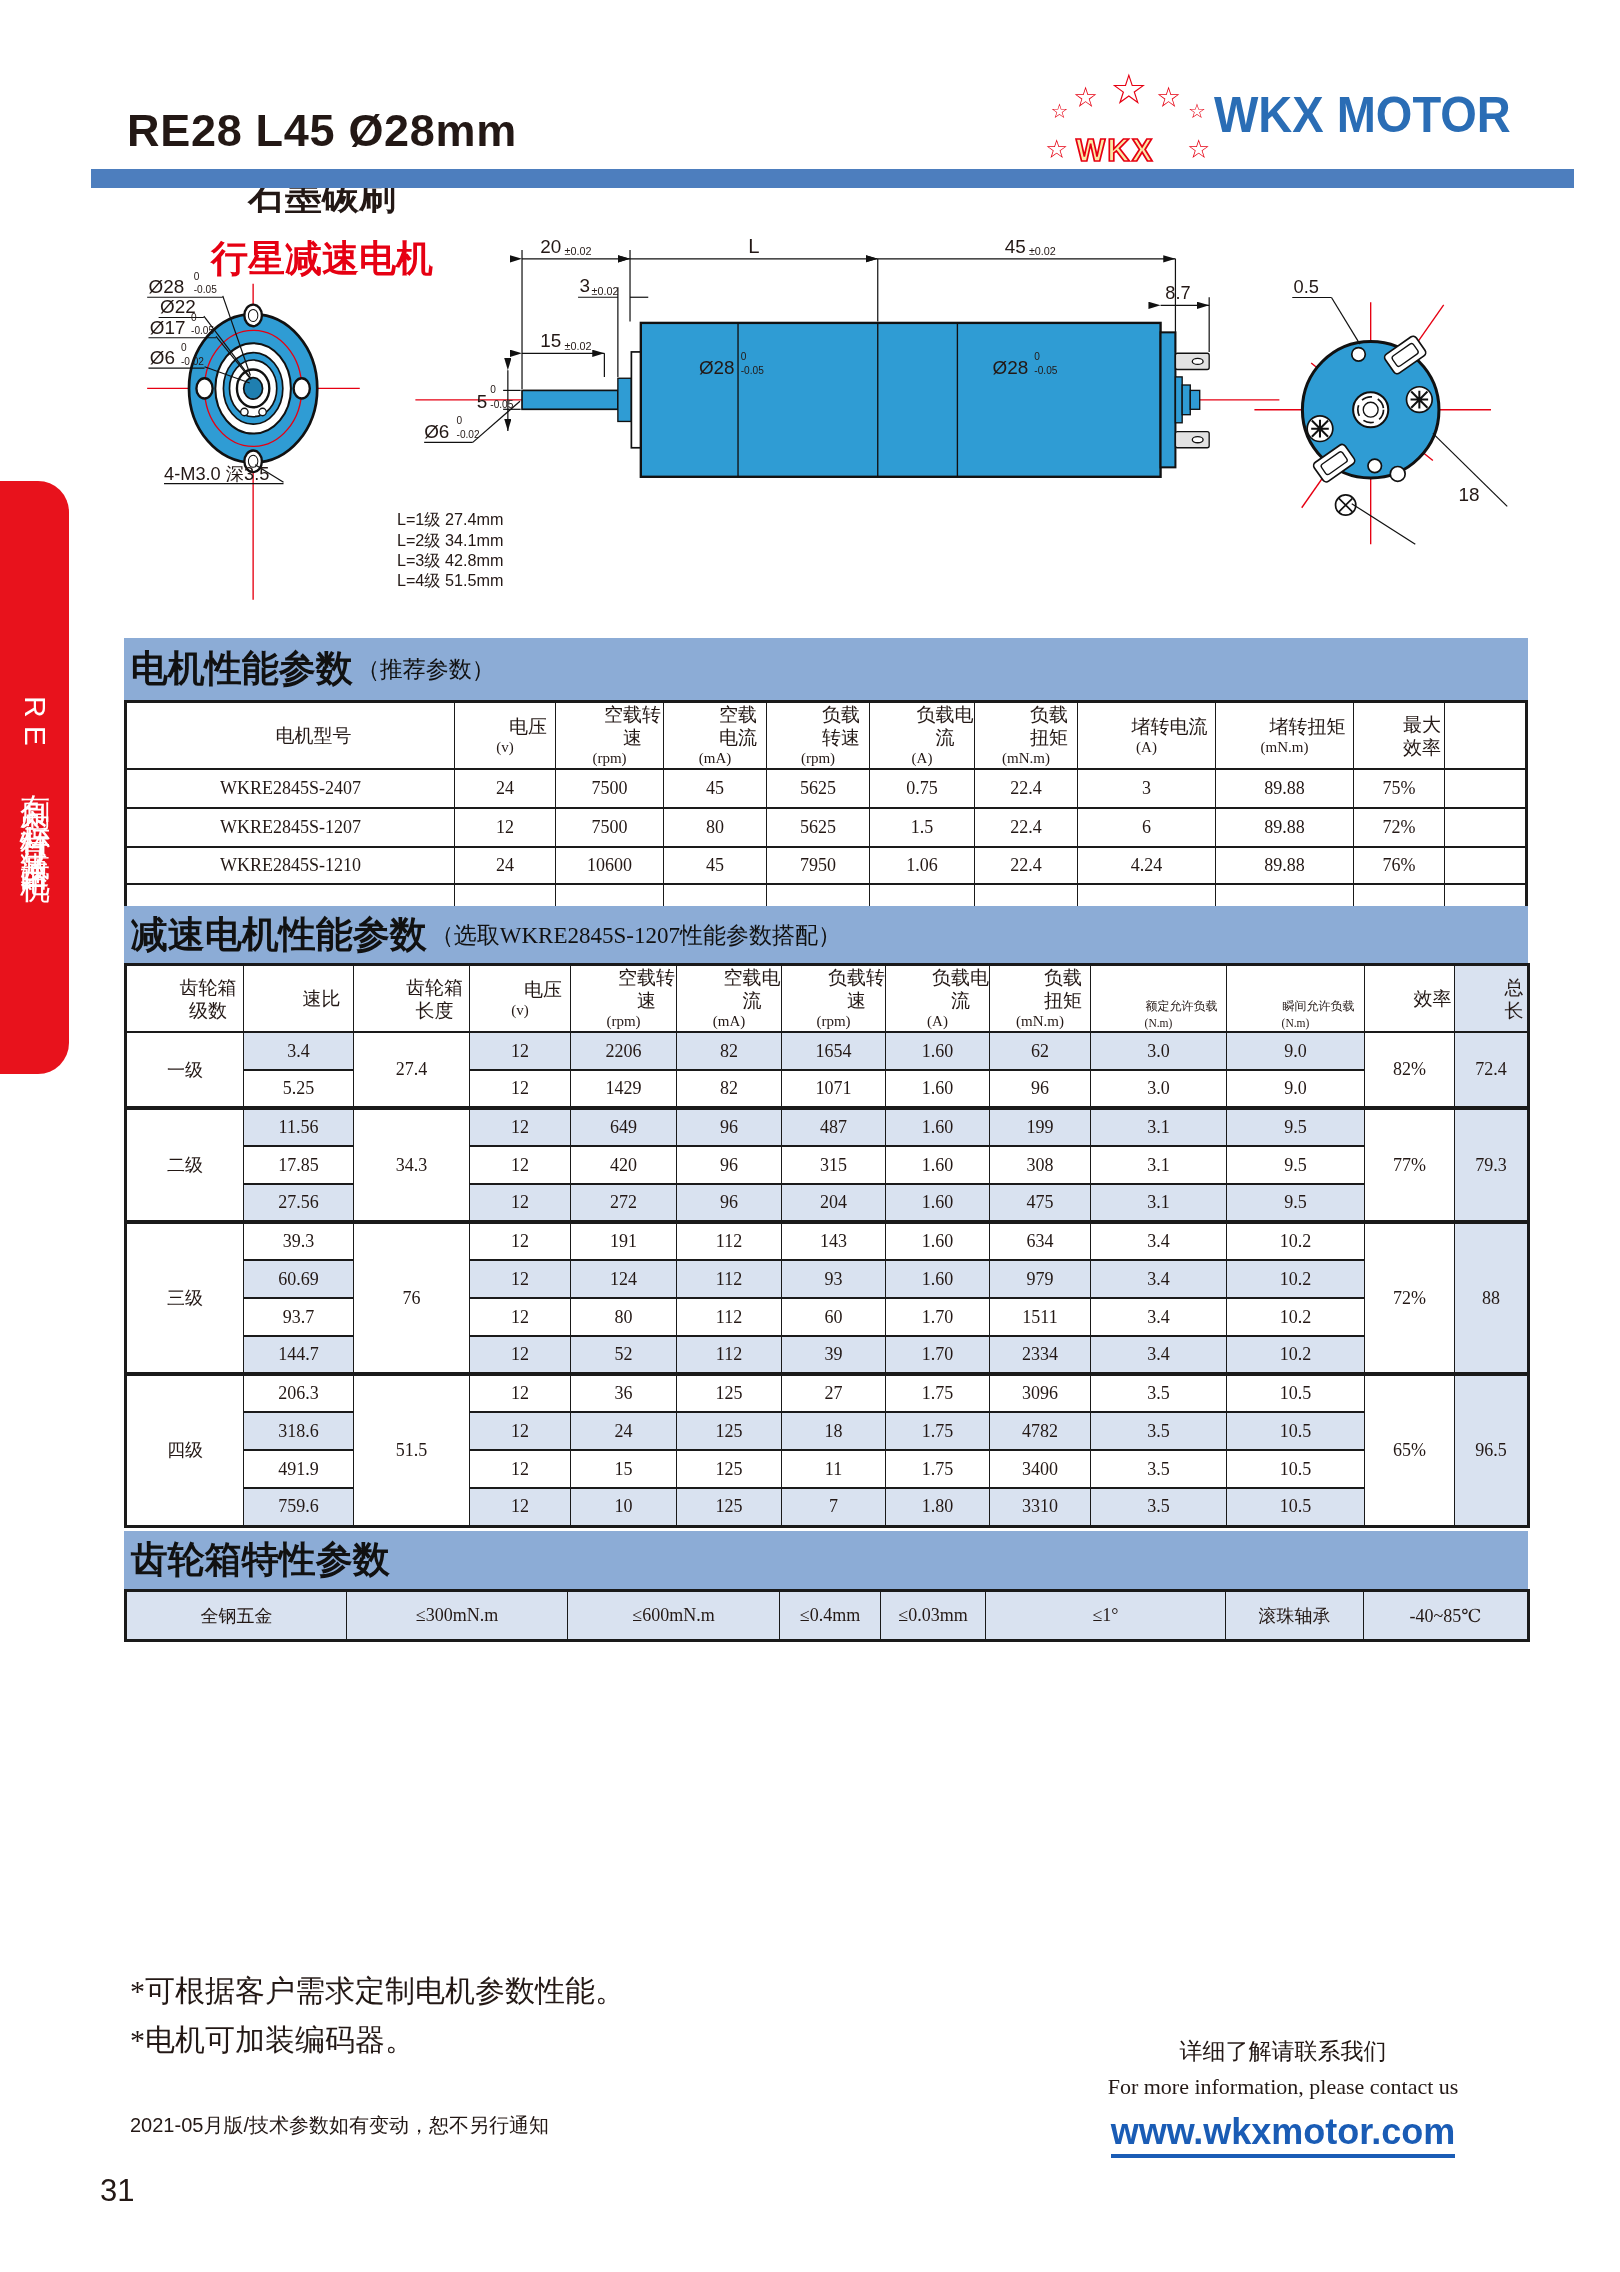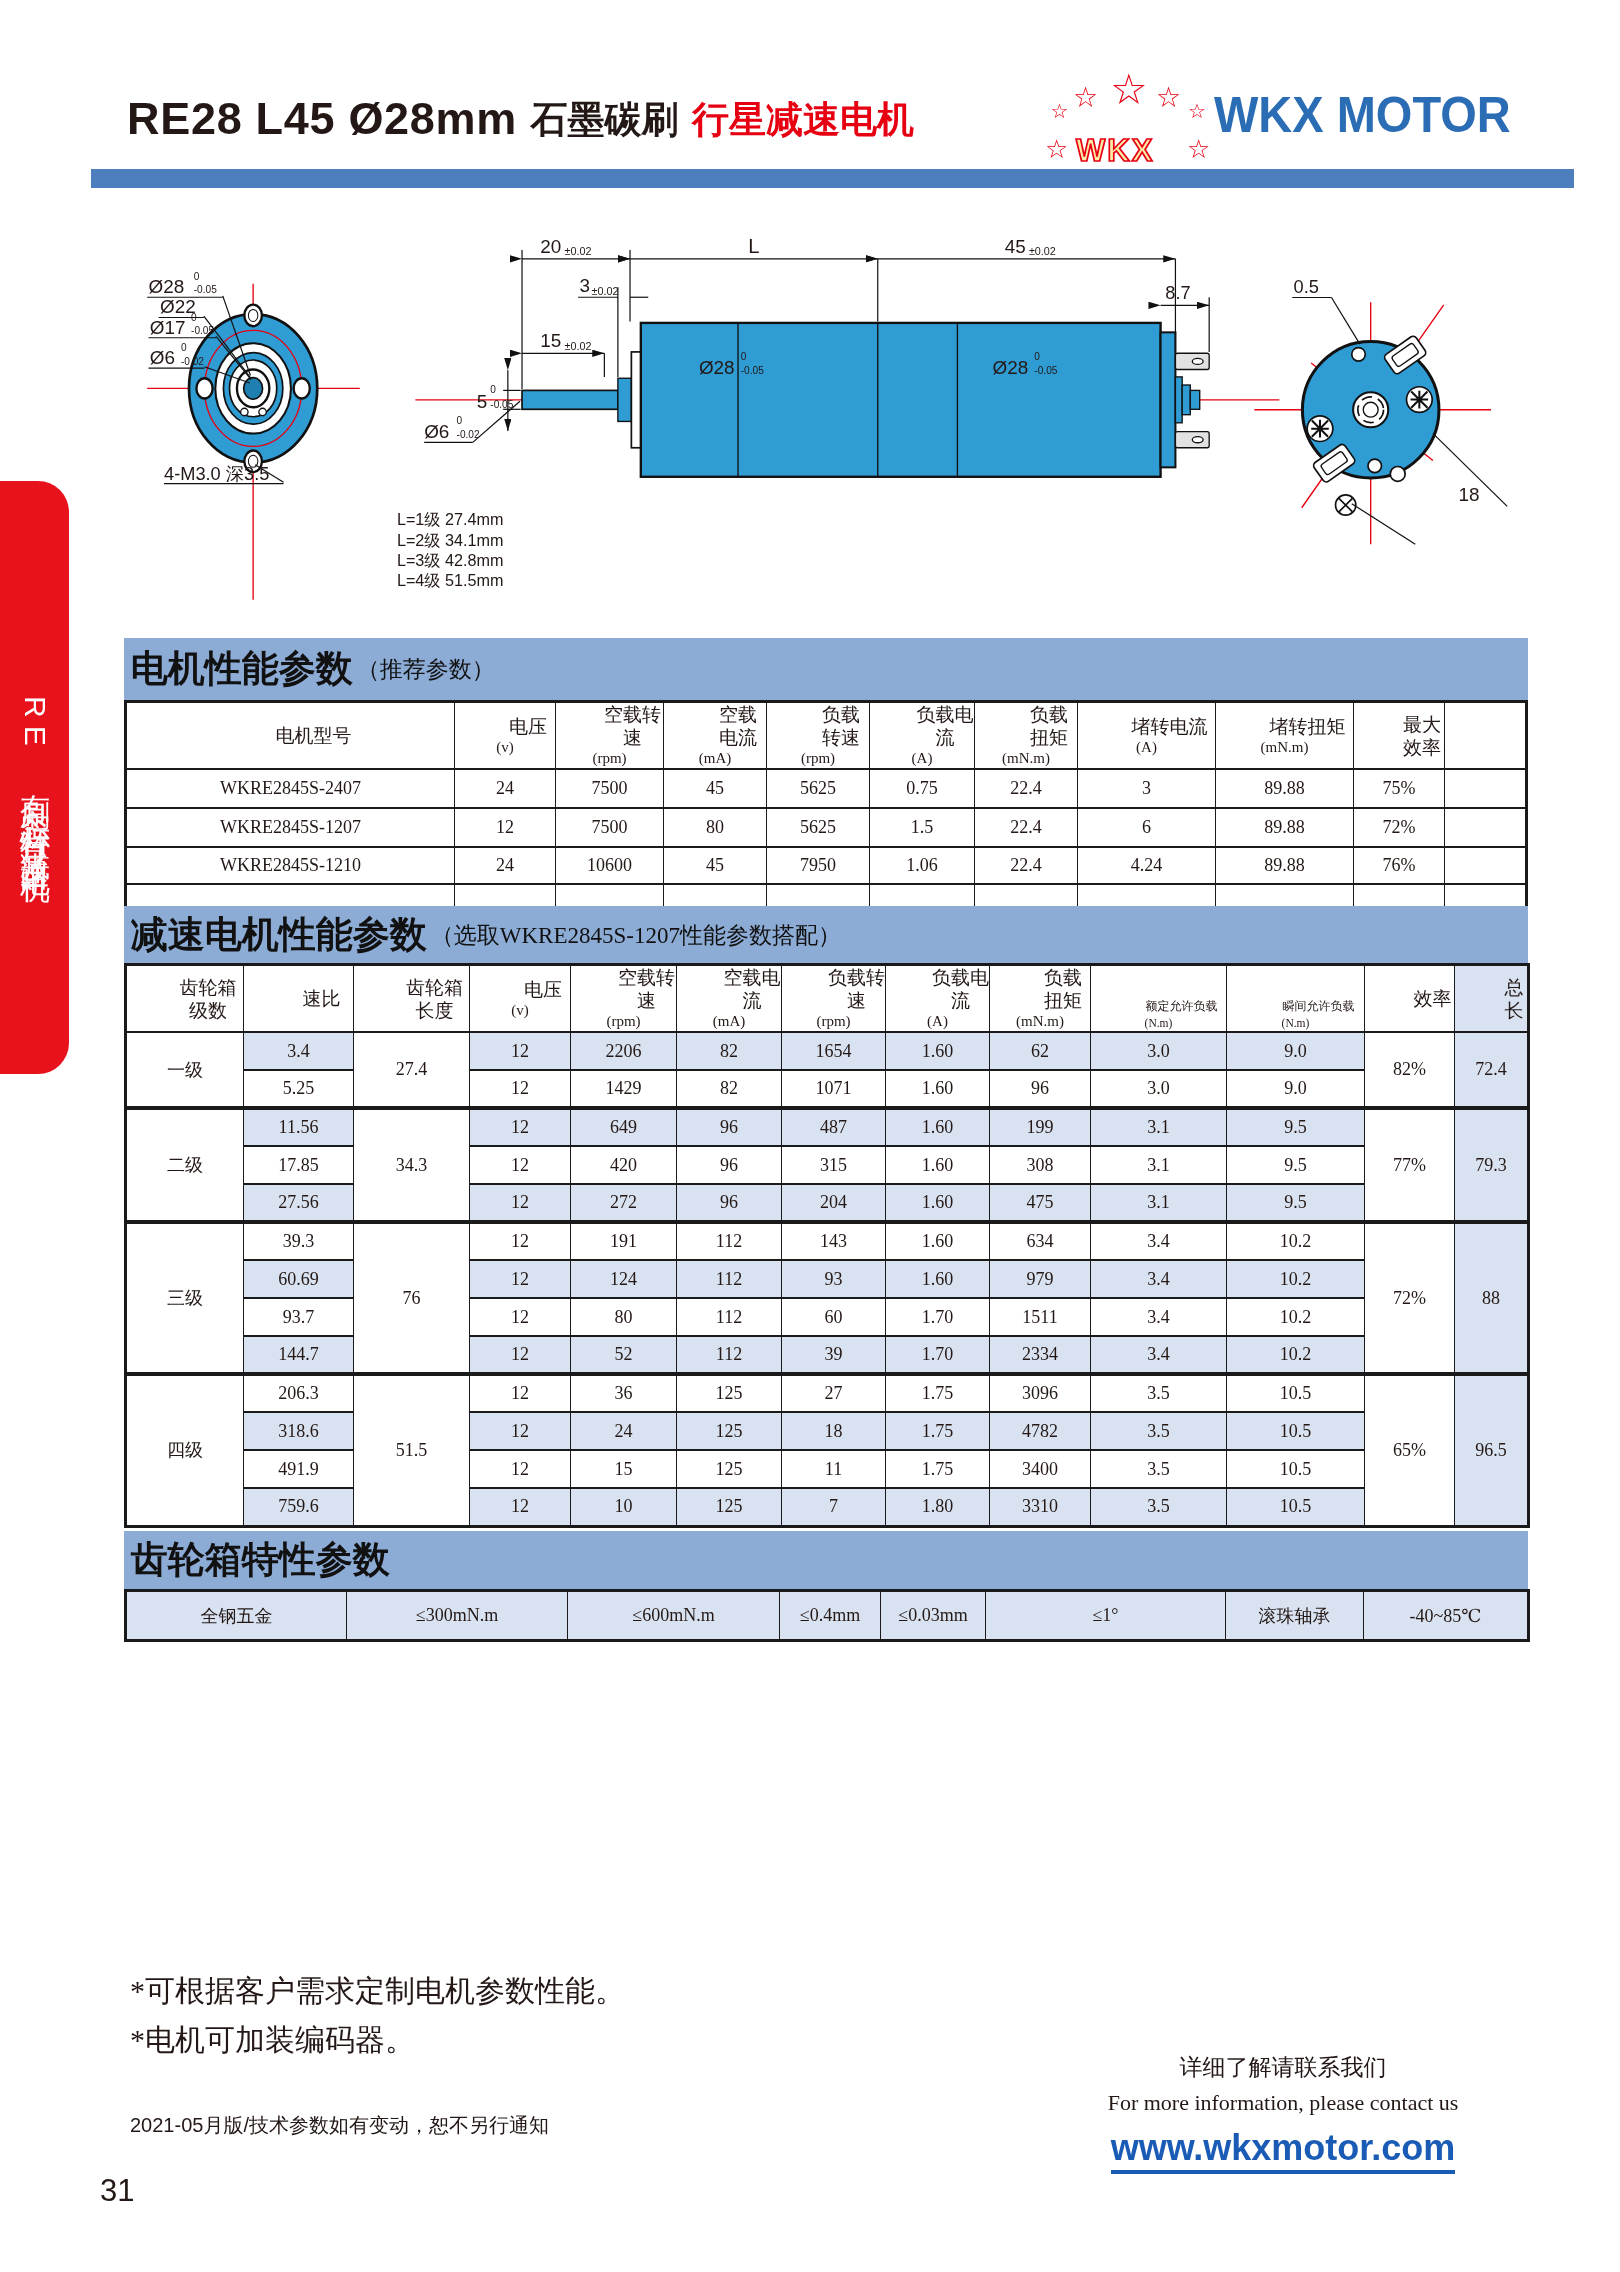--- a/index.html
+++ b/index.html
@@ -1,19 +1,19 @@
 <!DOCTYPE html>
 <html style="font-size:10.8px"><head>
 <meta charset="utf-8">
 <style>
   html,body{margin:0;padding:0;background:#888;}
   .page{position:relative;width:1620px;height:2273px;background:#ffffff;overflow:hidden;
         font-family:"Liberation Serif","DejaVu Serif",serif;color:#231815;}
   
-  .title-row{position:absolute;left:127px;top:93px;display:flex;align-items:flex-end;gap:13.5px;white-space:nowrap;}
+  .title-row{position:absolute;left:127px;top:105px;display:flex;align-items:center;gap:13.5px;white-space:nowrap;flex-direction:column;}
   .title-model{font-family:"Liberation Sans","DejaVu Sans",sans-serif;font-weight:900;font-size:45px;letter-spacing:0.7px;color:#231815;}
   .title-black{font-size:37px;font-weight:700;color:#231815;}
   .title-red{font-size:37px;font-weight:700;color:#e60012;}
   .brand{position:absolute;left:1214px;top:86px;font-family:"Liberation Sans","DejaVu Sans",sans-serif;
          font-weight:900;font-size:50px;color:#2a6db5;transform:scaleX(.94);transform-origin:left;}
   .blue-rule{position:absolute;left:91px;top:169px;width:1483px;height:19px;background:#4d7ebe;}
   
   .logo{position:absolute;left:1045px;top:70px;width:182px;height:103px;}
   .logo .st{position:absolute;color:#e60012;line-height:1;font-family:"DejaVu Sans",sans-serif;}
   .logo .wkx{position:absolute;left:31px;top:63px;font-family:"Liberation Sans",sans-serif;font-weight:900;
@@ -41,21 +41,21 @@
   tr.gsep td{border-top-width:4.7px;}
   td.shade{background:#d9e2f0;}
   td.tl{background:#d9e2f0;}
   
   svg{position:absolute;overflow:visible;}
   svg text{font-family:"Liberation Sans","DejaVu Sans",sans-serif;fill:#231815;}
   
   .note{position:absolute;left:130px;font-size:30px;color:#231815;}
   .version{position:absolute;left:130px;top:2112px;font-size:20px;font-family:"Liberation Sans",sans-serif;}
   .contact{position:absolute;left:1094px;top:2036px;width:378px;text-align:center;}
-  .contact .cn{font-size:23px;margin-top:16px;}
+  .contact .cn{font-size:23px;}
   .contact .en{font-size:22px;margin-top:6.8px;}
   .website{display:inline-block;margin-top:10.8px;font-family:"Liberation Sans","DejaVu Sans",sans-serif;
            font-weight:800;font-size:36px;color:#1a5cb5;border-bottom:4px solid #1a5cb5;padding-bottom:1.4px;}
   .pagenum{position:absolute;left:100px;top:2173px;font-size:31px;font-family:"Liberation Sans",sans-serif;}
 </style>
 </head>
 <body>
 
 <div class="page">
 

